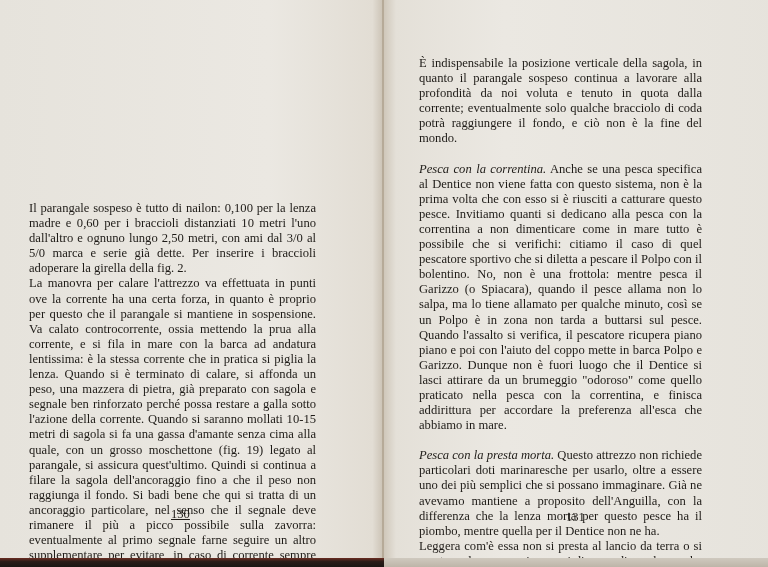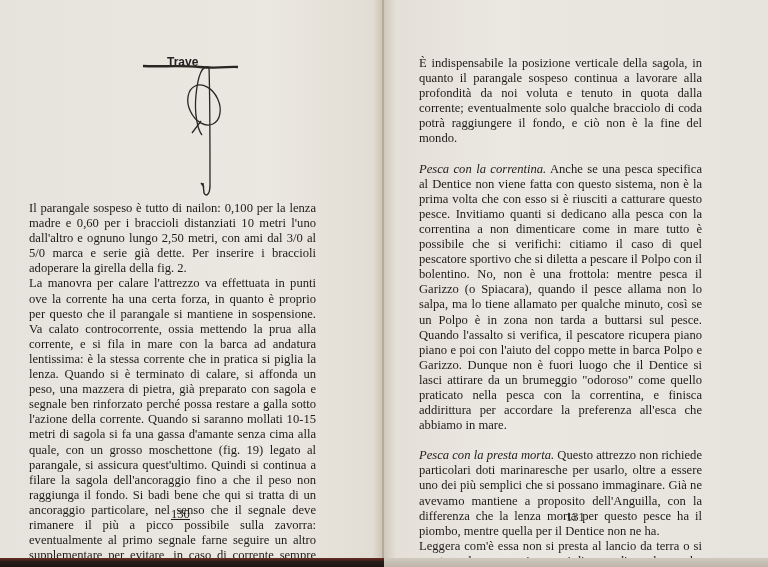--- a/index.html
+++ b/index.html
@@ -41,31 +41,20 @@
     }
     .left .pageno { left:171px; top:507px;text-decoration:underline; }
     .right .pageno { left:182px; top:510px; }
   </style>
 </head>
 <body>
 
 <div class="spread">
 
   <div class="page left">
-    <div class="figure">
-      <span class="figure-label">Trave</span>
-      <svg width="110" height="150" viewBox="0 0 110 150" style="position:absolute;left:0;top:0">
-        <path d="M3 11 C20 12,40 10,60 12 S90 11,98 12" stroke="#2a2622" stroke-width="2.4" fill="none"></path>
-        <path d="M69 12 C70 40,70 80,70 130" stroke="#2a2622" stroke-width="1.3" fill="none"></path>
-        <path d="M69 12 C62 10,58 20,56 40 C54 60,58 75,62 80" stroke="#2a2622" stroke-width="1.3" fill="none"></path>
-        <ellipse cx="64" cy="50" rx="15" ry="21" transform="rotate(-25 64 50)" stroke="#2a2622" stroke-width="1.3" fill="none"></ellipse>
-        <path d="M61 66 L52 78" stroke="#2a2622" stroke-width="1.3" fill="none"></path>
-        <path d="M70 130 C70 140,66 142,64 138 L63 128 M64 132 L61 128" stroke="#2a2622" stroke-width="1.4" fill="none"></path>
-      </svg>
-    </div>
 
     <div class="text">
       <p>Il parangale sospeso è tutto di nailon: 0,100 per la lenza madre e 0,60 per i braccioli distanziati 10 metri l'uno dall'altro e ognuno lungo 2,50 metri, con ami dal 3/0 al 5/0 marca e serie già dette. Per inserire i braccioli adoperare la girella della fig. 2.</p>
       <p>La manovra per calare l'attrezzo va effettuata in punti ove la corrente ha una certa forza, in quanto è proprio per questo che il parangale si mantiene in sospensione. Va calato controcorrente, ossia mettendo la prua alla corrente, e si fila in mare con la barca ad andatura lentissima: è la stessa corrente che in pratica si piglia la lenza. Quando si è terminato di calare, si affonda un peso, una mazzera di pietra, già preparato con sagola e segnale ben rinforzato perché possa restare a galla sotto l'azione della corrente. Quando si saranno mollati 10-15 metri di sagola si fa una gassa d'amante senza cima alla quale, con un grosso moschettone (fig. 19) legato al parangale, si assicura quest'ultimo. Quindi si continua a filare la sagola dell'ancoraggio fino a che il peso non raggiunga il fondo. Si badi bene che qui si tratta di un ancoraggio particolare, nel senso che il segnale deve rimanere il più a picco possibile sulla zavorra: eventualmente al primo segnale farne seguire un altro supplementare per evitare, in caso di corrente sempre più forte, che affogando il primo resti quello di coda a segnalare la posizione.</p>
     </div>
     <div class="pageno">130</div>
   </div>
 
   <div class="page right">
     <div class="text">

